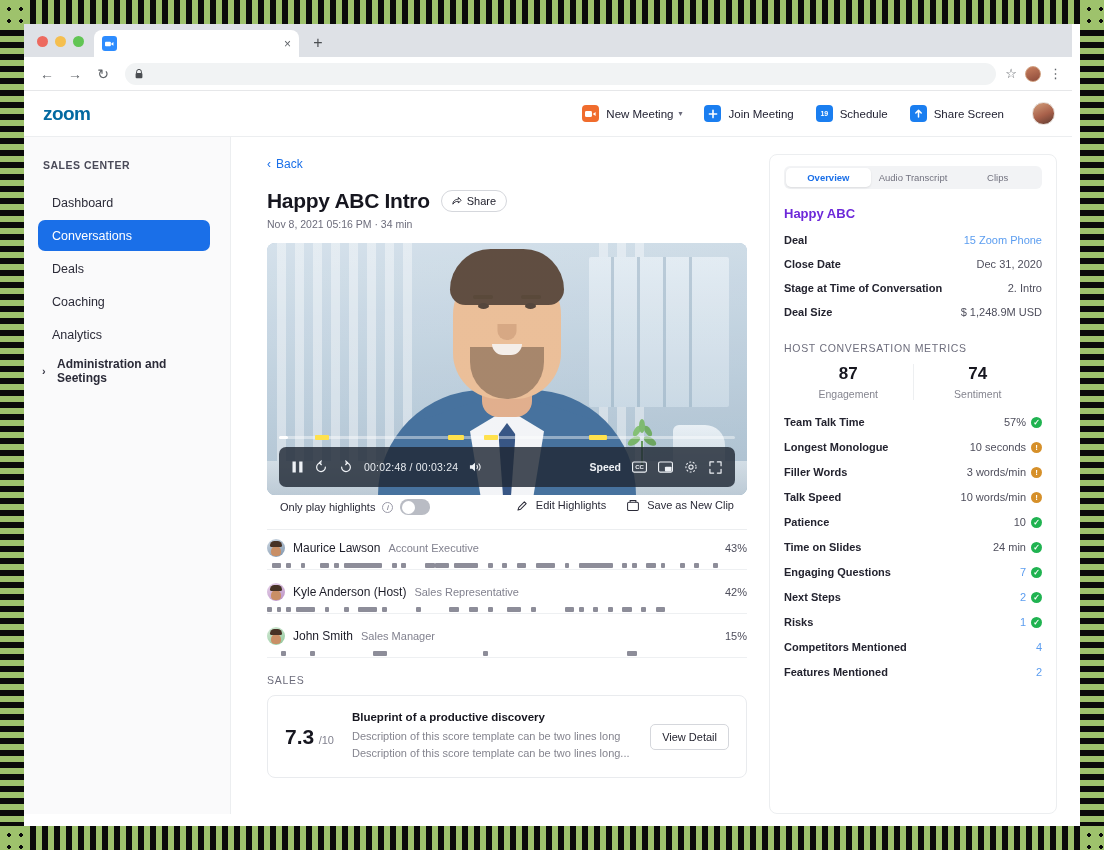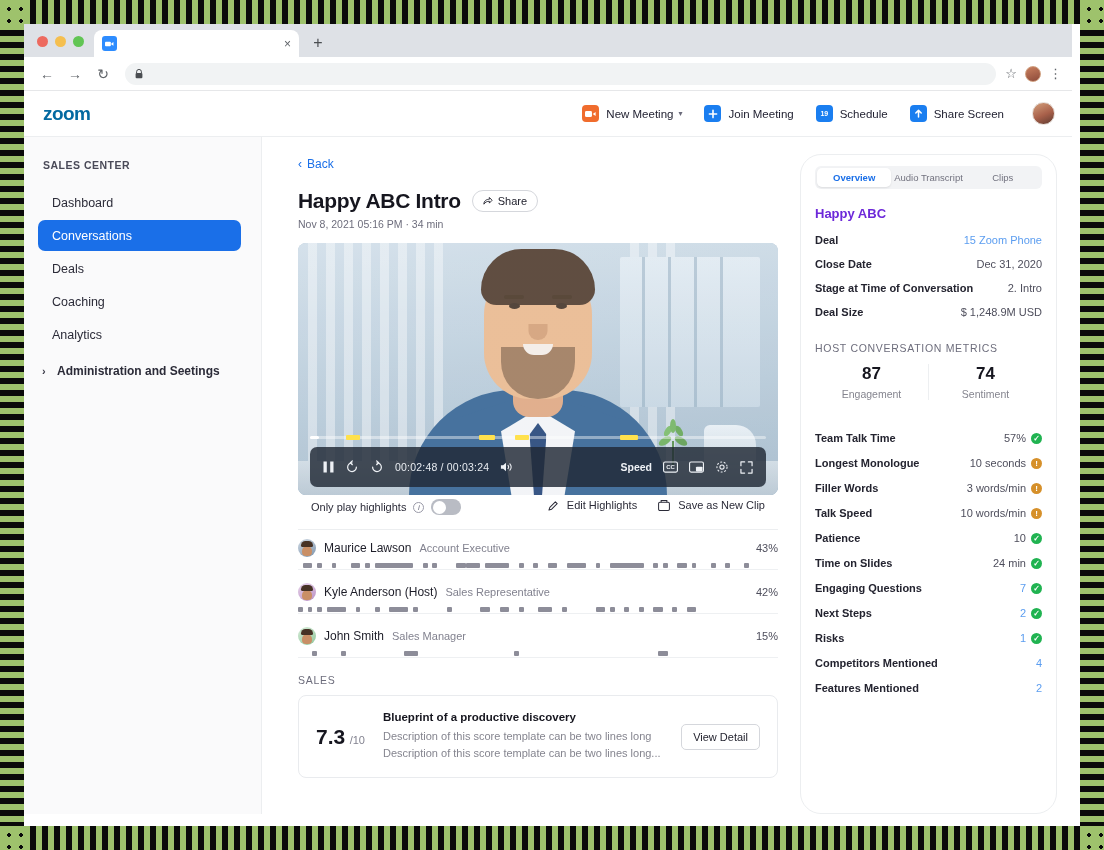--- a/index.html
+++ b/index.html
@@ -139,21 +139,21 @@
     width: 23px; height: 23px; border-radius: 50%;
     background: linear-gradient(155deg,#d4a07c 0%,#a8604a 55%,#5d3a30 100%);
     margin-left: 6px; cursor: pointer;
     border: 1px solid #e4dcd6;
   }
 
   
   .shell { flex: 1; display: flex; min-height: 0; background: #fff; }
 
   .sidebar {
-    width: 238px; flex-shrink: 0;
+    width: 207px; flex-shrink: 0;
     background: #fafafb;
     border-right: 1px solid #eceef0;
     padding: 22px 20px 0 14px;
   }
   .sidebar-heading {
     font-size: 10.5px; font-weight: 600; color: #4a4a58;
     letter-spacing: 0.5px; padding: 0 5px; margin-bottom: 16px;
   }
   .side-item {
     height: 31px; display: flex; align-items: center;
@@ -377,21 +377,21 @@
   .score-desc { font-size: 11px; color: #85858f; line-height: 1.55; }
   .detail-btn {
     border: 1px solid #d5d7dc; border-radius: 5px; background: #fff;
     font-size: 11px; color: #23232f; padding: 6px 11px; cursor: pointer;
     white-space: nowrap;
   }
 
   
   .rpanel {
     flex: 1; min-width: 0;
-    border: 1px solid #eceef0; border-radius: 21px;
+    border: 1px solid #eceef0; border-radius: 8px;
     background: #fff;
     padding: 11px 14px 17px 14px;
     overflow: hidden;
   }
   .tabs {
     height: 23px; background: #f2f3f5; border-radius: 6px;
     display: flex; align-items: center; padding: 2px;
     margin-bottom: 17px;
   }
   .tab-item {
@@ -405,21 +405,21 @@
   .panel-title { font-size: 13px; font-weight: 700; color: #6d28d9; margin-bottom: 13px; }
   .kv { display: flex; align-items: center; margin-bottom: 12px; }
   .kv-key { font-size: 11px; font-weight: 600; color: #23232f; }
   .kv-val { margin-left: auto; font-size: 11px; color: #4e4e5c; }
   .kv-val.link { color: #5b9df0; cursor: pointer; }
 
   .metrics-head {
     font-size: 10.5px; color: #6d6d7c; letter-spacing: .7px;
     margin-top: 24px; margin-bottom: 10px;
   }
-  .bignums { display: flex; margin-bottom: 32px; }
+  .bignums { display: flex; margin-bottom: 16px; }
   .bignum { flex: 1; text-align: center; }
   .bignum + .bignum { border-left: 1px solid #edeff1; }
   .bn-val { font-size: 17px; font-weight: 700; color: #16161f; }
   .bn-label { font-size: 10.5px; color: #85858f; margin-top: 4px; }
 
   .mrow { display: flex; align-items: flex-end; margin-bottom: 13px; }
   .m-key { font-size: 11px; font-weight: 600; color: #23232f; }
   .m-val-wrap { margin-left: auto; display: flex; align-items: center; gap: 5px; }
   .m-val { font-size: 11px; color: #4e4e5c; }
   .m-val.blue { color: #5b9df0; }

